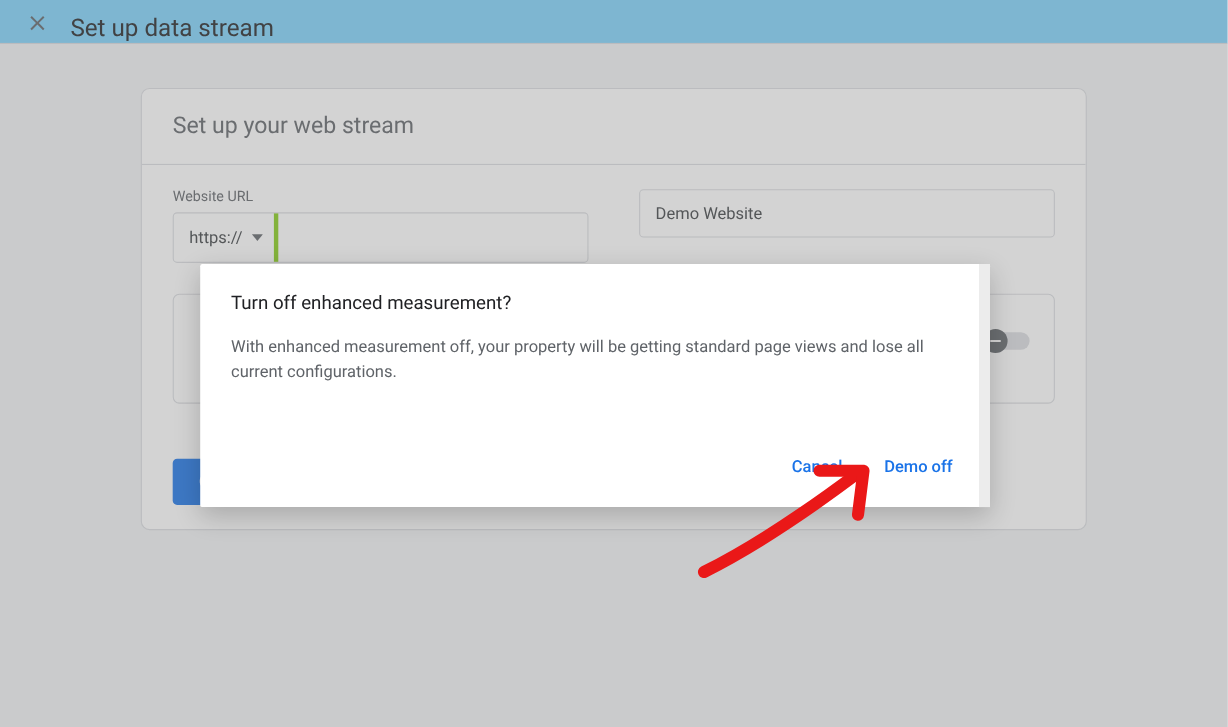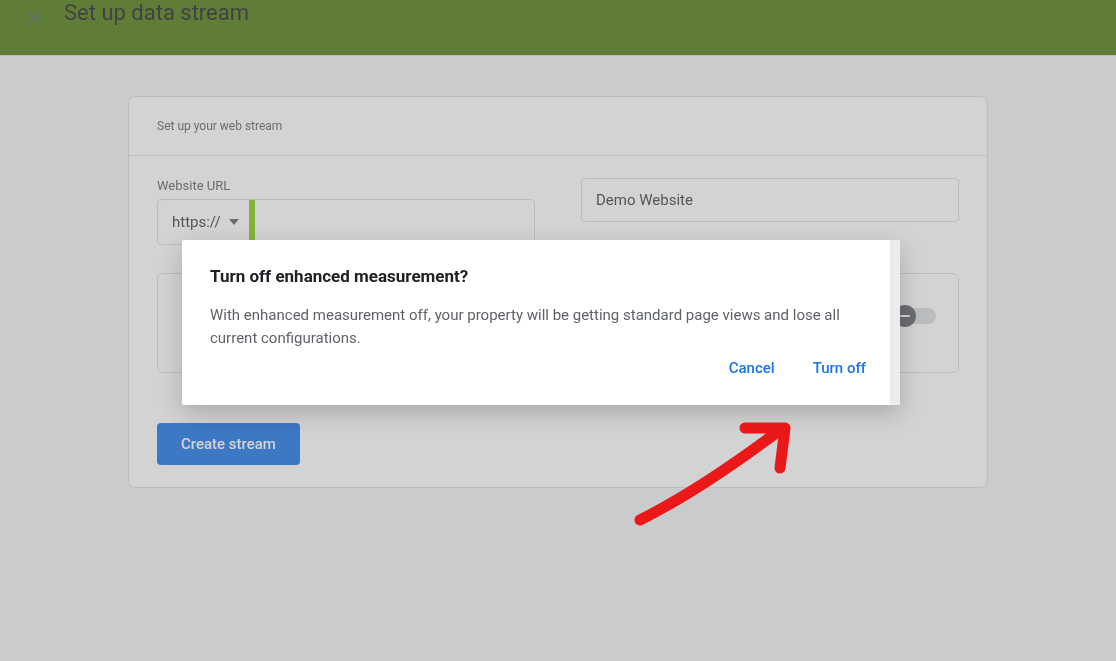--- a/index.html
+++ b/index.html
@@ -1,53 +1,53 @@
 <!DOCTYPE html>
 <html><head>
   <meta charset="utf-8">
   <style>
     * { box-sizing: border-box; margin: 0; padding: 0; font-family: 'Google Sans', Roboto, Arial, sans-serif; }
     body { width: 1116px; height: 661px; background: #f1f3f4; overflow: hidden; position: relative; }
 
-    .header { height: 56px; display: flex; align-items: flex-start; padding: 0 16px; background: #4d7c0f; border-bottom: 1px solid #dadce0; }
+    .header { height: 40px; display: flex; align-items: flex-end; padding: 0 16px; background: #7dd3fc; border-bottom: 1px solid #dadce0; }
     .close-btn { width: 36px; height: 36px; display: flex; align-items: center; justify-content: center; cursor: pointer; border-radius: 50%; }
     .close-btn svg { width: 22px; height: 22px; fill: #5f6368; }
     .page-title { font-size: 22px; color: #202124; margin-left: 12px; font-weight: 400; }
 
     .content { padding: 40px 128px 0 128px; }
     .card { background: #fff; border: 1px solid #dadce0; border-radius: 8px; overflow: hidden; }
-    .card-header { padding: 22px 28px; color: #5f6368; font-size: 12px; border-bottom: 1px solid #dadce0; }
+    .card-header { padding: 22px 28px; color: #5f6368; font-size: 21px; border-bottom: 1px solid #dadce0; }
 
     .form-row { display: flex; padding: 22px 28px 28px 28px; gap: 46px; }
     .form-col { flex: 1; }
     .label { font-size: 13px; color: #5f6368; margin-bottom: 6px; display: block; }
 
     .url-group { display: flex; border: 1px solid #dadce0; border-radius: 4px; width: 100%; }
-    .protocol-select { display: flex; align-items: center; padding: 0 10px 0 14px; height: 44px; cursor: pointer; color: #3c4043; font-size: 15px; border-right: 6px solid #84cc16; }
+    .protocol-select { display: flex; align-items: center; padding: 0 10px 0 14px; height: 44px; cursor: pointer; color: #3c4043; font-size: 15px; border-right: 4px solid #84cc16; }
     .protocol-select svg { width: 10px; height: 10px; margin-left: 8px; fill: #5f6368; }
     .url-input { flex: 1; border: none; padding: 0 14px; height: 44px; font-size: 15px; color: #3c4043; outline: none; }
 
     .name-input { width: 100%; height: 44px; border: 1px solid #dadce0; border-radius: 4px; padding: 16px 14px; font-size: 15px; color: #3c4043; outline: none; }
 
     .enhanced-box { margin: 0 28px 28px 28px; border: 1px solid #dadce0; border-radius: 6px; padding: 28px 22px; display: flex; align-items: flex-start; }
     .enhanced-text { flex: 1; color: #3c4043; font-size: 14px; line-height: 1.5; }
     .enhanced-text strong { font-weight: 500; }
 
     .toggle { position: relative; width: 40px; height: 16px; background: #dadce0; border-radius: 10px; margin-left: 20px; margin-top: 6px; cursor: pointer; flex-shrink: 0; }
     .toggle-knob { position: absolute; width: 22px; height: 22px; background: #5f6368; border-radius: 50%; top: -3px; left: -2px; display: flex; align-items: center; justify-content: center; }
     .toggle-knob::before { content: ''; width: 10px; height: 2px; background: #fff; border-radius: 1px; }
 
     .create-btn { margin: 22px 0 22px 28px; background: #1a73e8; color: #fff; border: none; border-radius: 4px; padding: 0 24px; height: 42px; font-size: 15px; font-weight: 500; cursor: pointer; }
 
     .scrim { position: absolute; inset: 0; background: rgba(128,128,128,0.35); }
 
     .dialog { position: absolute; left: 182px; top: 240px; width: 718px; background: #fff; border-radius: 2px; box-shadow: 0 8px 24px rgba(0,0,0,0.2); padding: 26px 28px 20px 28px; }
     .dialog-scroll { position: absolute; right: 0; top: 0; width: 10px; height: 100%; background: #ececec; }
-    .dialog-title { font-size: 17px; font-weight: 700; color: #202124; margin-bottom: 18px; }
-    .dialog-body { font-size: 15px; color: #5f6368; line-height: 1.55; }
+    .dialog-title { font-size: 17px; font-weight: 400; color: #202124; margin-bottom: 18px; }
+    .dialog-body { font-size: 15px; color: #5f6368; line-height: 1.55; margin-bottom: 56px; }
     .dialog-actions { display: flex; justify-content: flex-end; gap: 26px; }
     .dialog-actions button { background: none; border: none; color: #1a73e8; font-size: 15px; font-weight: 500; cursor: pointer; padding: 8px 6px; }
 
     .arrow-annotation { position: absolute; left: 630px; top: 410px; pointer-events: none; }
   </style>
 </head>
 <body>
 
 <div class="header">
   <div class="close-btn">
@@ -94,20 +94,20 @@
 </div>
 
 <div class="scrim"></div>
 
 <div class="dialog">
   <div class="dialog-scroll"></div>
   <div class="dialog-title">Turn off enhanced measurement?</div>
   <div class="dialog-body">With enhanced measurement off, your property will be getting standard page views and lose all current configurations.</div>
   <div class="dialog-actions">
     <button>Cancel</button>
-    <button>Turn off</button>
+    <button>Demo off</button>
   </div>
 </div>
 
 <svg class="arrow-annotation" width="190" height="120" viewBox="0 0 190 120">
   <path d="M 10 110 Q 70 80 150 20" stroke="#ea1818" stroke-width="11" fill="none" stroke-linecap="round"></path>
   <path d="M 155 18 L 115 18 M 155 18 L 150 58" stroke="#ea1818" stroke-width="11" fill="none" stroke-linecap="round"></path>
 </svg>
 
 </body></html>

